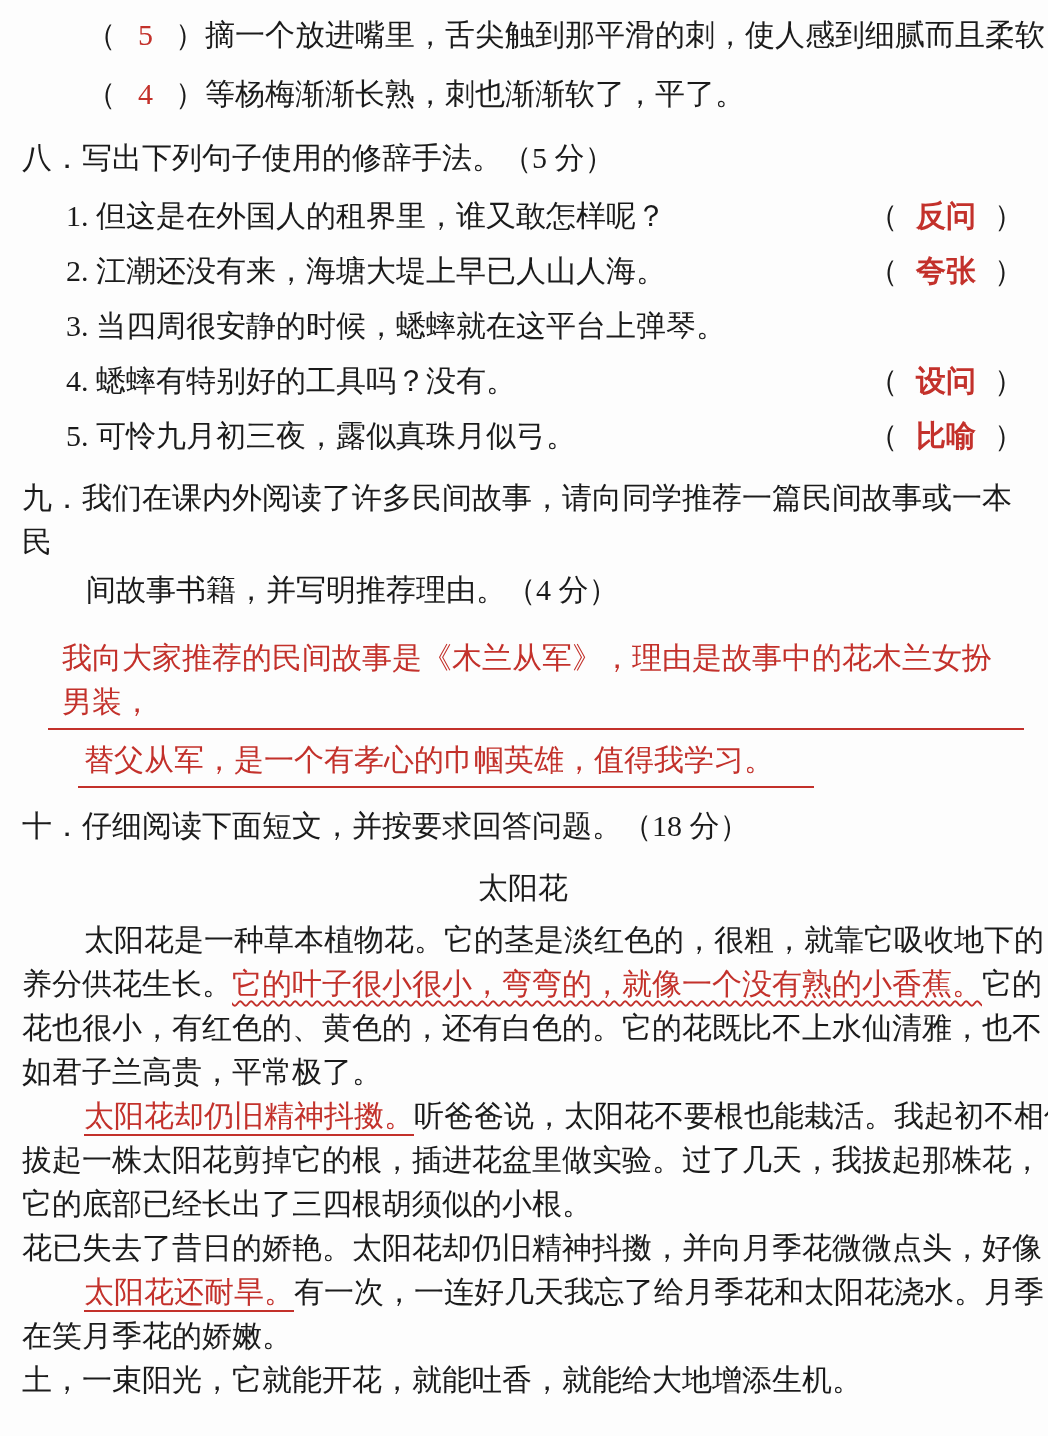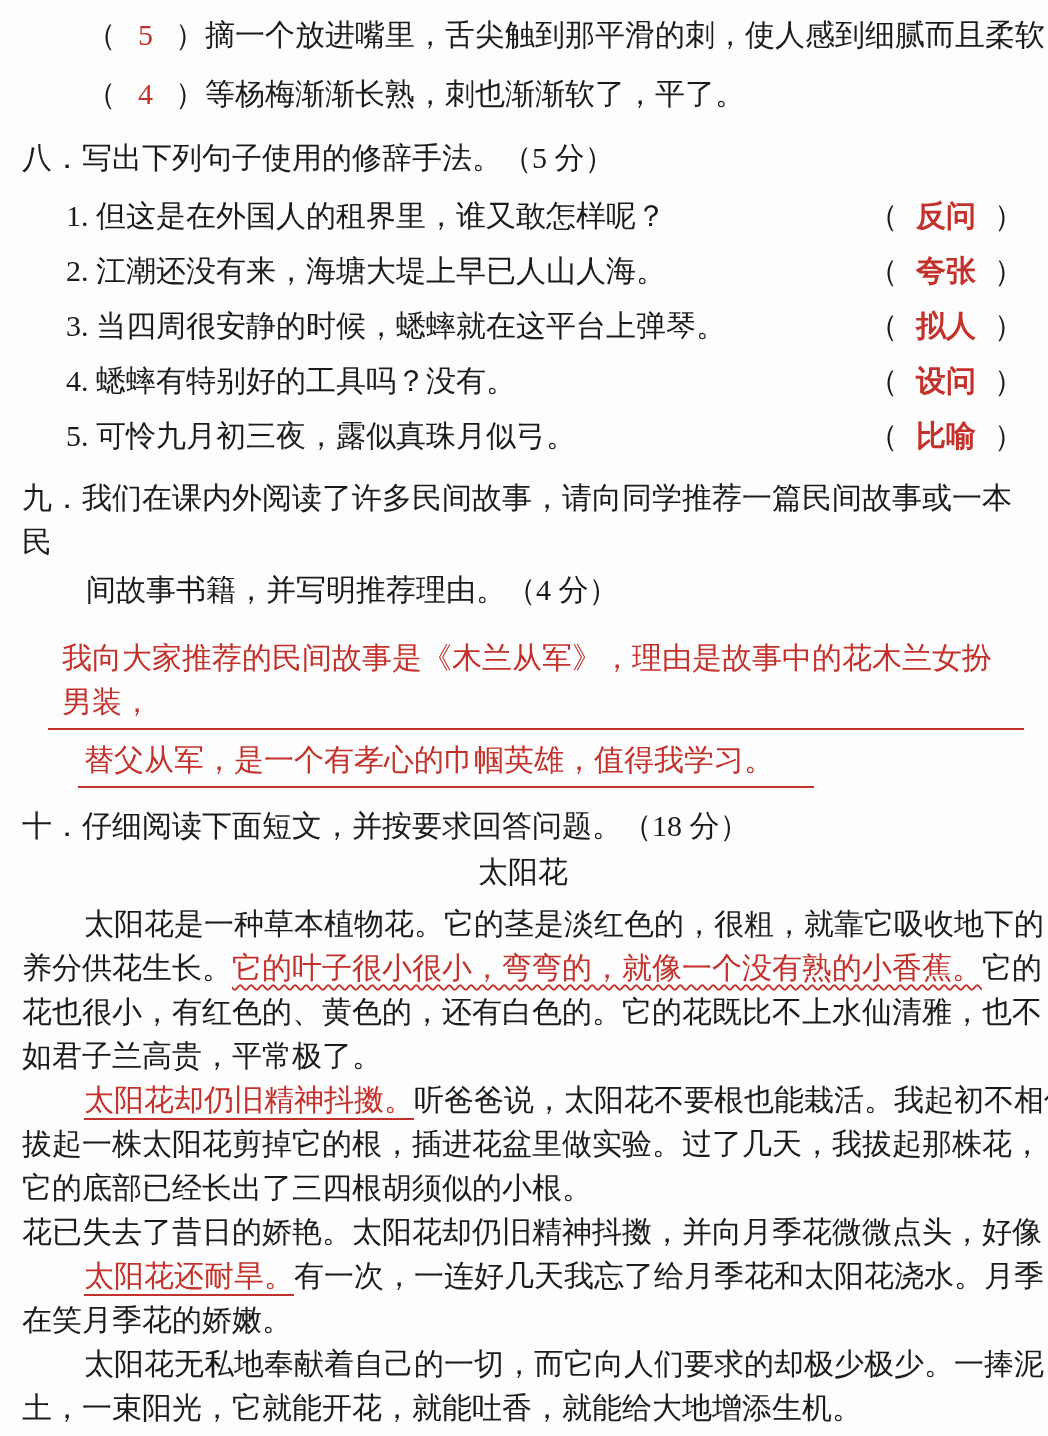--- a/index.html
+++ b/index.html
@@ -34,21 +34,21 @@
   .ansgroup { white-space: nowrap; }
   .ansgroup .ans { padding: 0 18px; font-weight: bold; }
 
   
   .ans9 { margin-top: 24px; margin-left: 26px; line-height: 44px; }
   .ans9 .u { display: inline-block; color: var(--red); border-bottom: 2px solid var(--red); padding: 0 6px 4px 14px; }
   .ans9.l2 { margin-top: 8px; margin-left: 56px; }
   .ans9.l2 .u { padding: 0 40px 4px 6px; }
 
   
-  .essay-title { text-align: center; margin-top: 2px; line-height: 44px; }
+  .essay-title { text-align: center; margin-top: 18px; line-height: 44px; }
   .essay { margin-top: 8px; }
   .eline { line-height: 44px; white-space: nowrap; }
   .eline.indent { text-indent: 62px; }
   .red-u {
     color: var(--red);
     text-decoration: underline;
     text-decoration-color: var(--red);
     text-decoration-thickness: 2px;
     text-underline-offset: 8px;
   }
@@ -75,21 +75,20 @@
   <div class="s8-item first">
     <span>1. 但这是在外国人的租界里，谁又敢怎样呢？</span>
     <span class="ansgroup"><span>（</span><span class="ans red">反问</span><span>）</span></span>
   </div>
   <div class="s8-item">
     <span>2. 江潮还没有来，海塘大堤上早已人山人海。</span>
     <span class="ansgroup"><span>（</span><span class="ans red">夸张</span><span>）</span></span>
   </div>
   <div class="s8-item">
     <span>3. 当四周很安静的时候，蟋蟀就在这平台上弹琴。</span>
-    <span class="ansgroup"><span>（</span><span class="ans red">拟人</span><span>）</span></span>
   </div>
   <div class="s8-item">
     <span>4. 蟋蟀有特别好的工具吗？没有。</span>
     <span class="ansgroup"><span>（</span><span class="ans red">设问</span><span>）</span></span>
   </div>
   <div class="s8-item">
     <span>5. 可怜九月初三夜，露似真珠月似弓。</span>
     <span class="ansgroup"><span>（</span><span class="ans red">比喻</span><span>）</span></span>
   </div>
 
@@ -110,17 +109,16 @@
     <div class="eline">如君子兰高贵，平常极了。</div>
 
     <div class="eline indent"><span class="red-u">太阳花却仍旧精神抖擞。</span><span>听爸爸说，太阳花不要根也能栽活。我起初不相信，</span></div>
     <div class="eline">拔起一株太阳花剪掉它的根，插进花盆里做实验。过了几天，我拔起那株花，</div>
     <div class="eline">它的底部已经长出了三四根胡须似的小根。</div>
 
     <div class="eline">花已失去了昔日的娇艳。太阳花却仍旧精神抖擞，并向月季花微微点头，好像</div>
     <div class="eline indent"><span class="red-u">太阳花还耐旱。</span><span>有一次，一连好几天我忘了给月季花和太阳花浇水。月季</span></div>
     <div class="eline">在笑月季花的娇嫩。</div>
 
-    <div class="eline indent">太阳花无私地奉献着自己的一切，而它向人们要求的却极少极少。一捧泥</div>
     <div class="eline">土，一束阳光，它就能开花，就能吐香，就能给大地增添生机。</div>
   </div>
 
 </div>
 
 </body></html>

